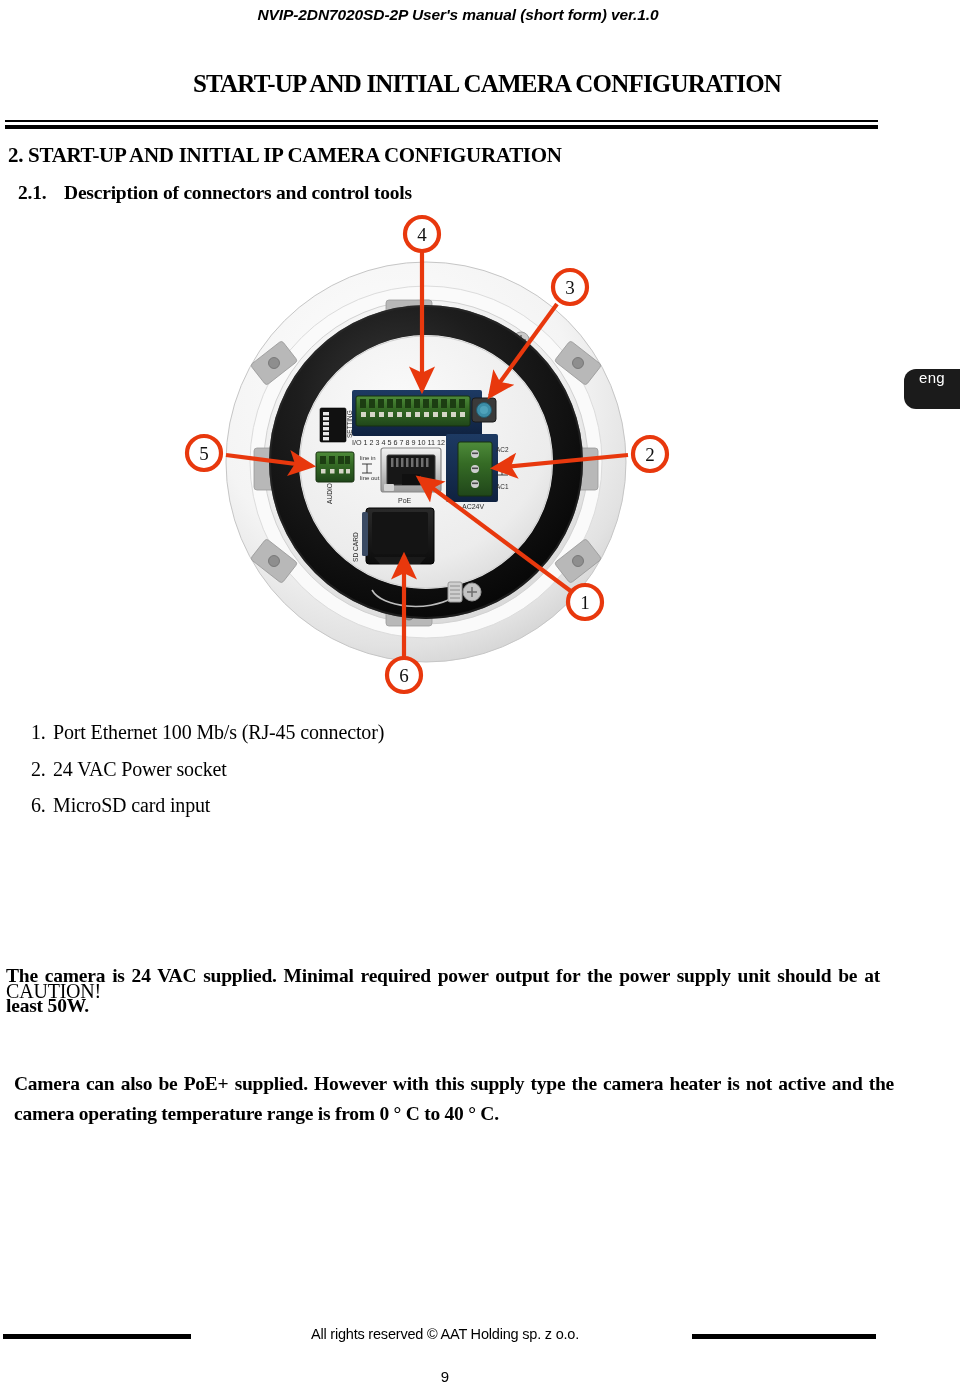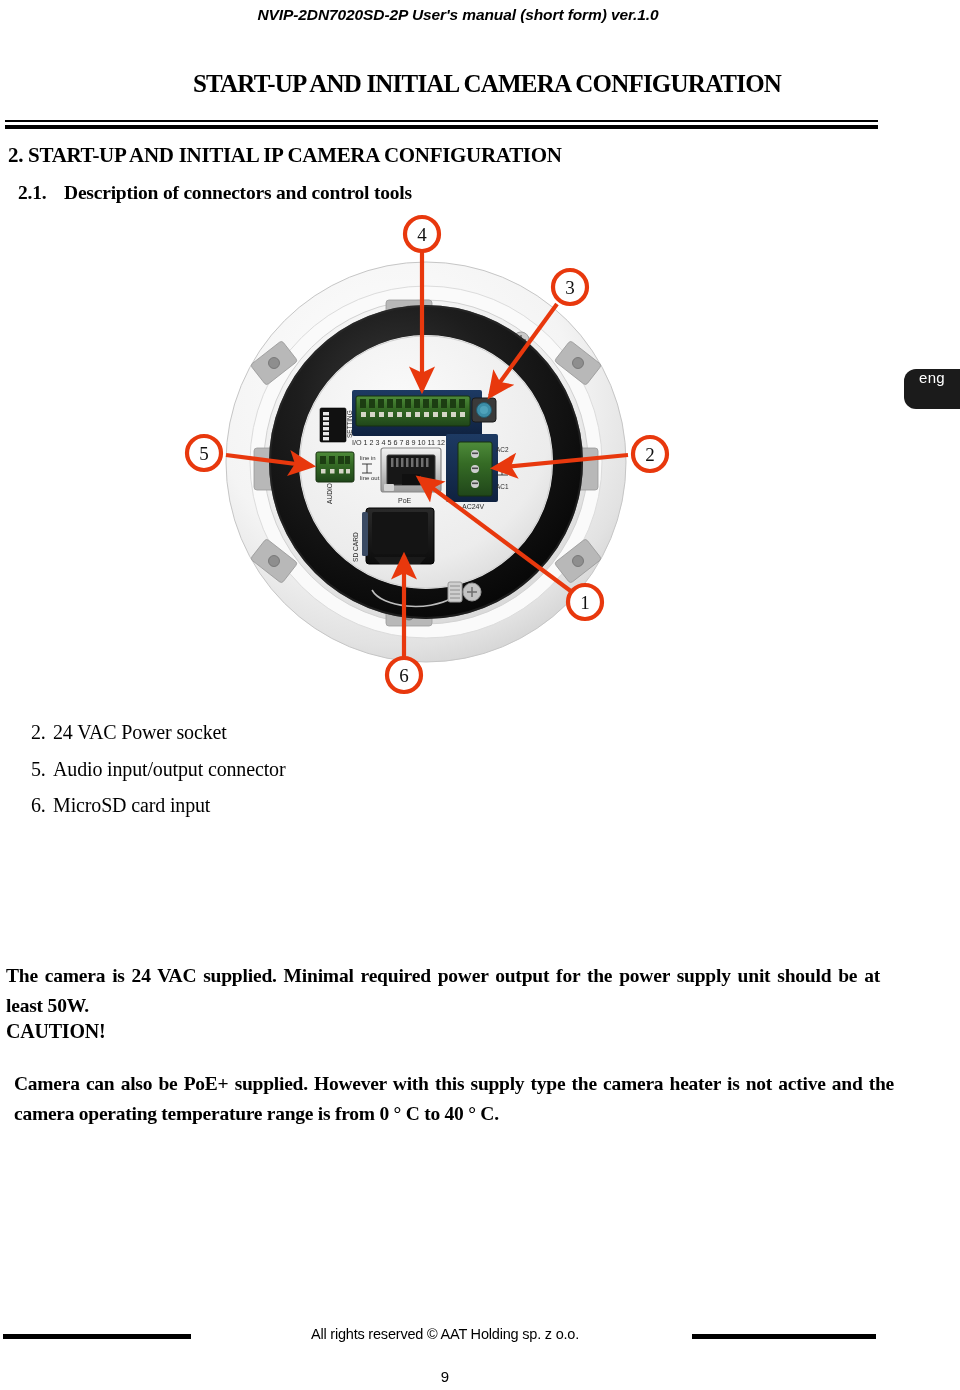--- a/index.html
+++ b/index.html
@@ -134,24 +134,23 @@
     letter-spacing: -0.15px;
   }
   .conn-list .li { white-space: nowrap; }
   .conn-list .li-num { display: inline-block; width: 22px; }
 
   
   .caution-head {
     position: absolute;
     left: 6px;
     top: 980px;
-    font-weight: bold;
+    font-weight: normal;
     font-size: 20px;
     letter-spacing: -0.2px;
-    margin-top: 40px;
   }
   .caution-p1 {
     position: absolute;
     left: 6px;
     top: 961px;
     width: 874px;
     font-weight: bold;
     font-size: 19.5px;
     line-height: 30px;
     text-align: justify;
@@ -508,24 +507,24 @@
     <g>
       <circle cx="228" cy="463" r="17" fill="#ffffff" stroke="#e8380d" stroke-width="4.2"></circle>
       <text x="228" y="470">6</text>
     </g>
   </g>
 </svg>
 </div>
 
 <div class="conn-list">
   <div class="li">
-    <span class="li-num">2.</span><span>24 VAC Power socket</span>
+    <span class="li-num">1.</span><span>Port Ethernet 100 Mb/s (RJ-45 connector)</span>
   </div>
   <div class="li">
-    <span class="li-num">5.</span><span>Audio input/output connector</span>
+    <span class="li-num">2.</span><span>24 VAC Power socket</span>
   </div>
   <div class="li">
     <span class="li-num">6.</span><span>MicroSD card input</span>
   </div>
 </div>
 
 <div class="caution-head">CAUTION!</div>
 
 <div class="caution-p1">The camera is 24 VAC supplied. Minimal required power output for the power supply unit should be at least 50W.</div>
 

